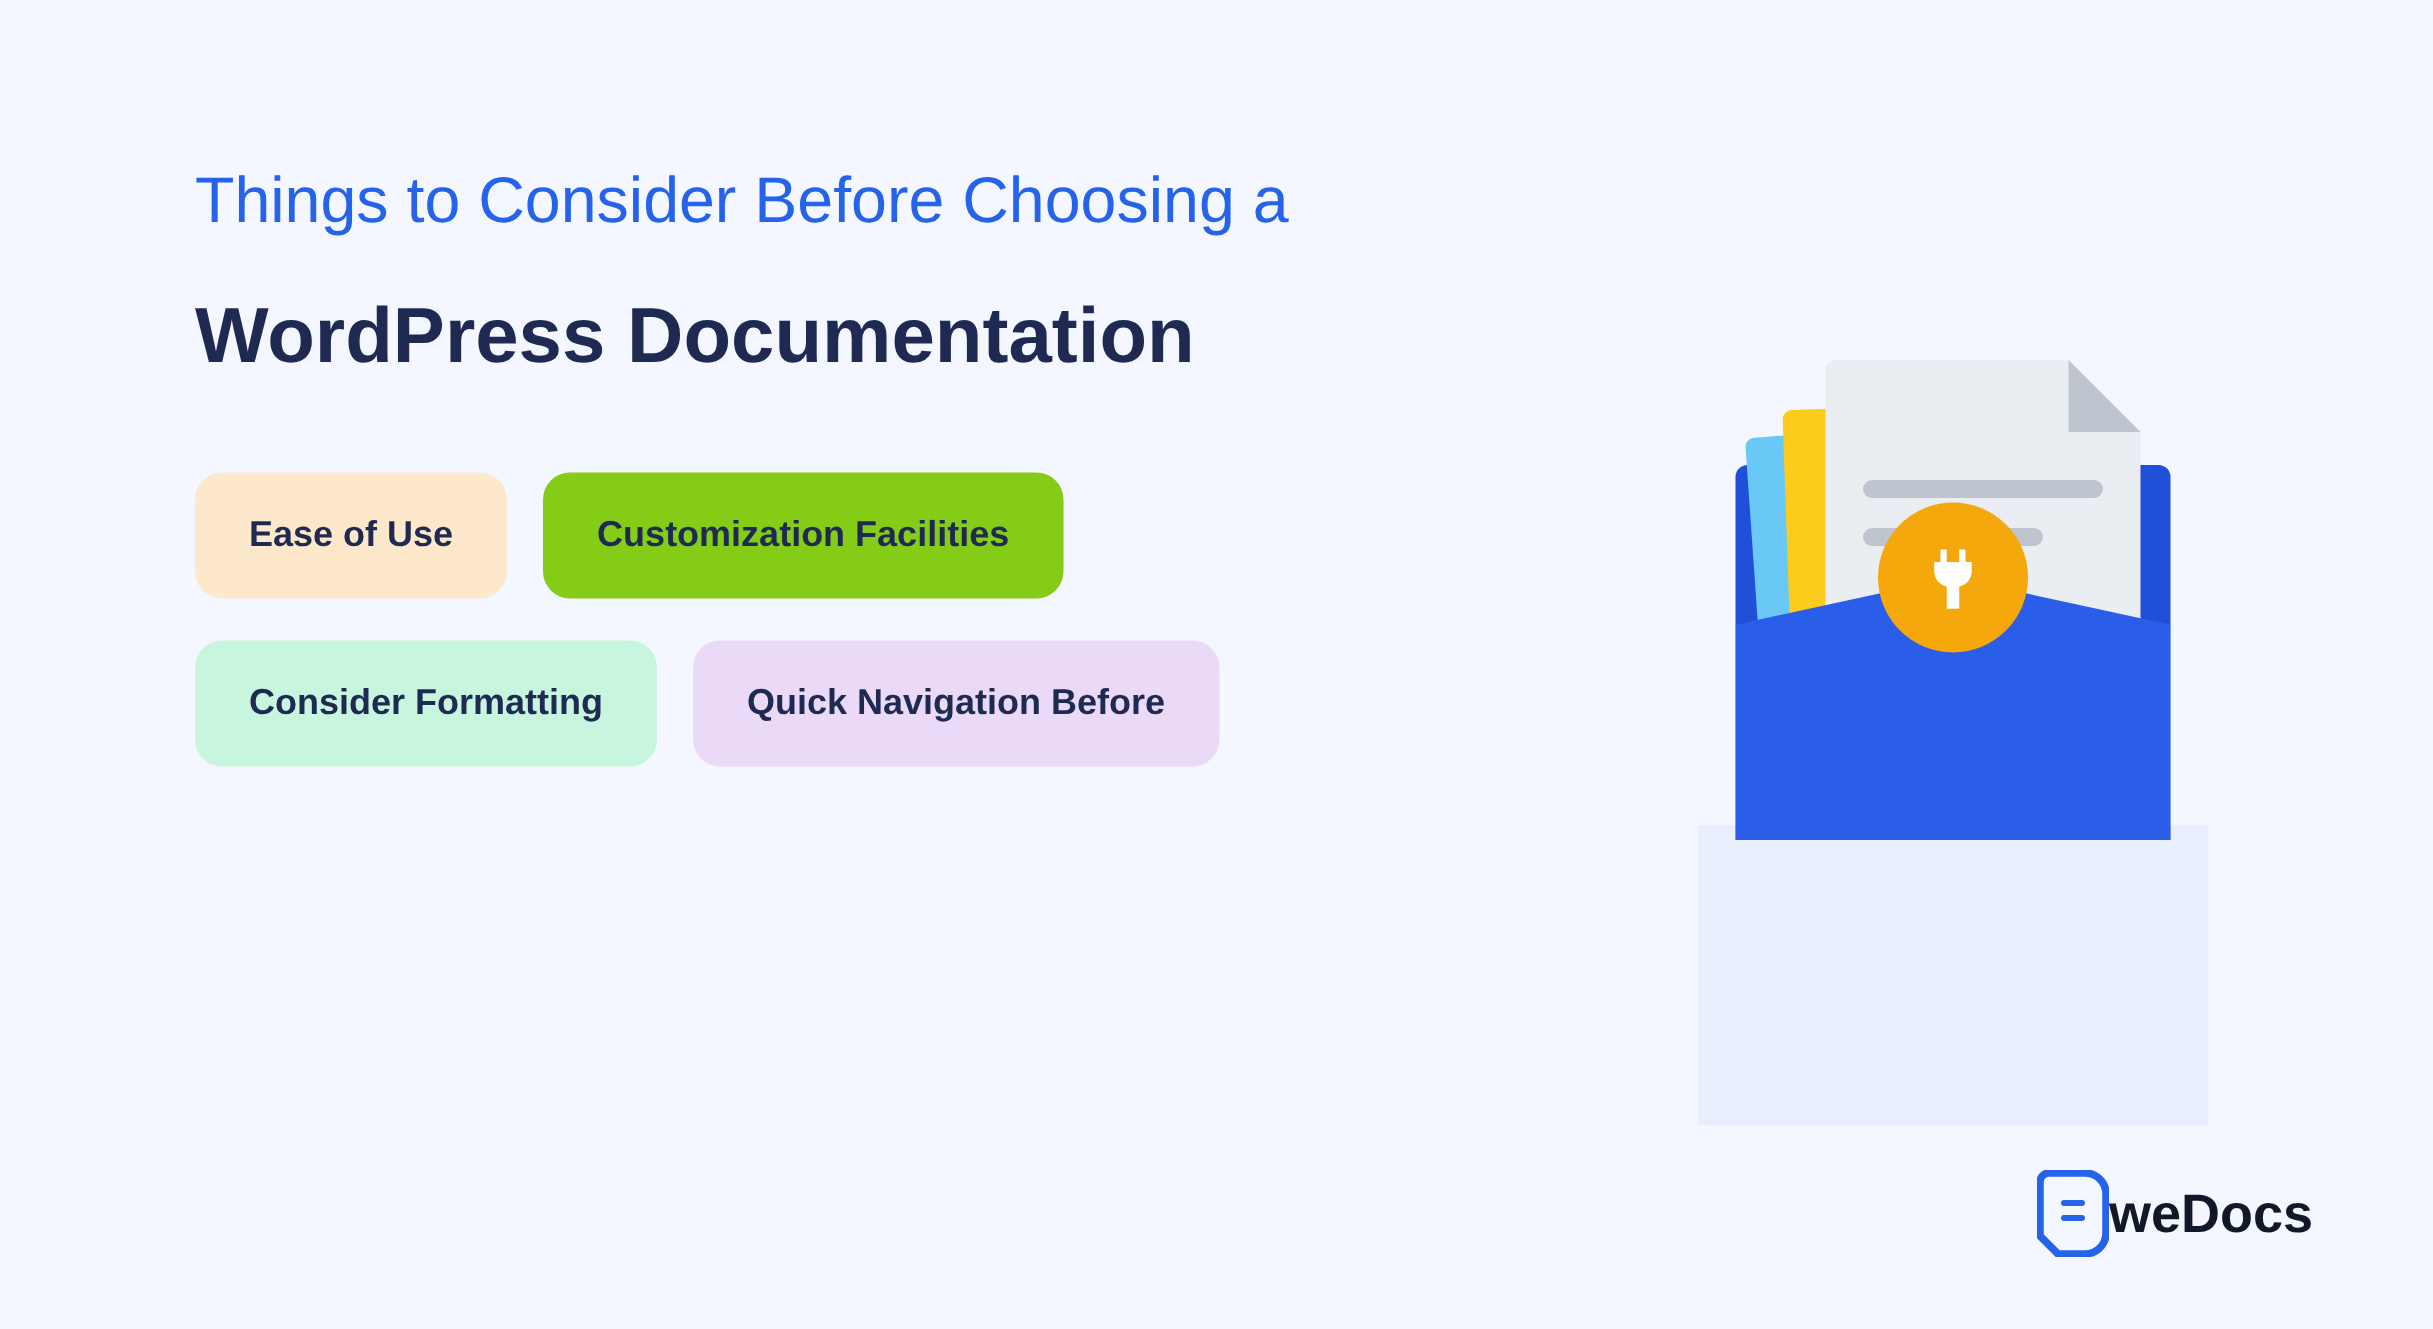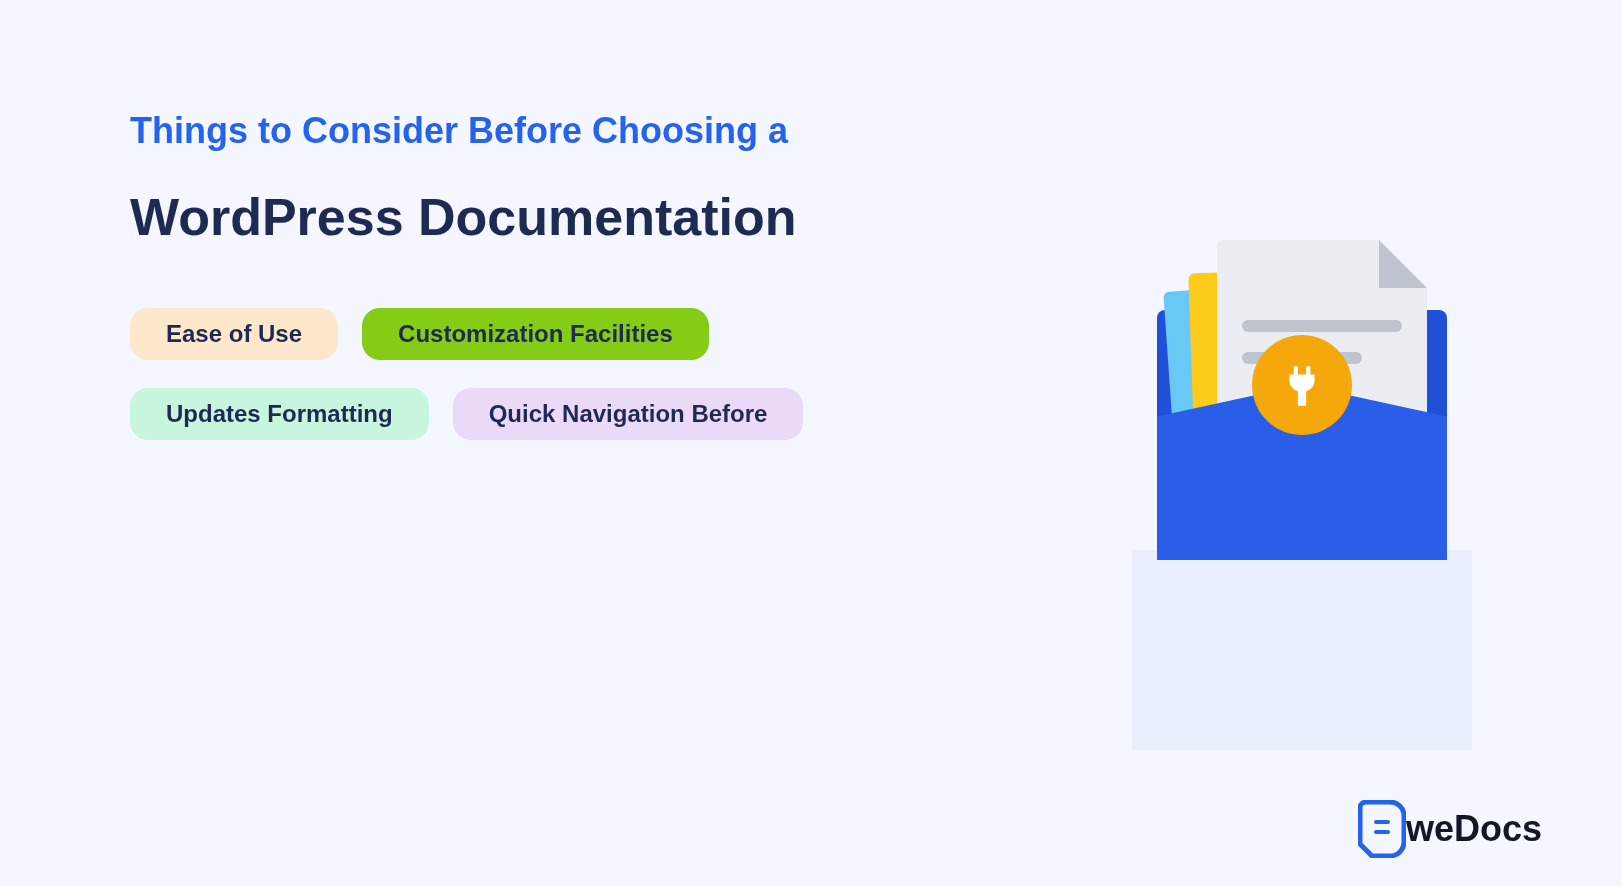--- a/index.html
+++ b/index.html
@@ -9,42 +9,42 @@
       background: #F4F7FF;
       font-family: -apple-system, BlinkMacSystemFont, 'Segoe UI', Helvetica, Arial, sans-serif;
       position: relative;
       overflow: hidden;
     }
     .content {
       padding: 110px 0 0 130px;
     }
     .subtitle {
       color: #2563EB;
-      font-size: 36px;
-      font-weight: 700;
+      font-size: 43px;
+      font-weight: 400;
       margin-bottom: 30px;
     }
     .title {
       color: #1E2A52;
       font-size: 52px;
       font-weight: 700;
       line-height: 1.35;
       margin-bottom: 56px;
     }
     .pills-container {
       display: flex;
       flex-direction: column;
       gap: 28px;
     }
     .pill-row {
       display: flex;
       gap: 24px;
     }
     .pill {
-      padding: 12px 36px;
+      padding: 28px 36px;
       border-radius: 18px;
       font-size: 24px;
       font-weight: 700;
       color: #1E2A52;
       text-align: right;
     }
     .pill-peach { background: #FDE8CC; }
     .pill-lightblue { background: #84cc16; }
     .pill-mint { background: #C8F5DE; }
     .pill-lavender { background: #EAD9F7; }
@@ -164,21 +164,21 @@
       justify-content: center;
     }
     .plug-icon {
       width: 50px;
       height: 50px;
     }
 
     .logo {
       position: absolute;
       right: 80px;
-      bottom: 28px;
+      bottom: 48px;
       display: flex;
       align-items: center;
       gap: 0;
     }
     .logo-mark {
       width: 48px;
       height: 58px;
     }
     .logo-text {
       font-size: 36px;
@@ -193,21 +193,21 @@
   <div class="subtitle">Things to Consider Before Choosing a</div>
   <div class="title">
     <span>WordPress Documentation</span><br>
   </div>
   <div class="pills-container">
     <div class="pill-row">
       <div class="pill pill-peach">Ease of Use</div>
       <div class="pill pill-lightblue">Customization Facilities</div>
     </div>
     <div class="pill-row">
-      <div class="pill pill-mint">Updates Formatting</div>
+      <div class="pill pill-mint">Consider Formatting</div>
       <div class="pill pill-lavender">Quick Navigation Before</div>
     </div>
   </div>
 </div>
 
 <div class="illustration">
   <div class="pedestal"></div>
   <div class="folder-back"></div>
   <div class="doc-blue"></div>
   <div class="doc-yellow"></div>

